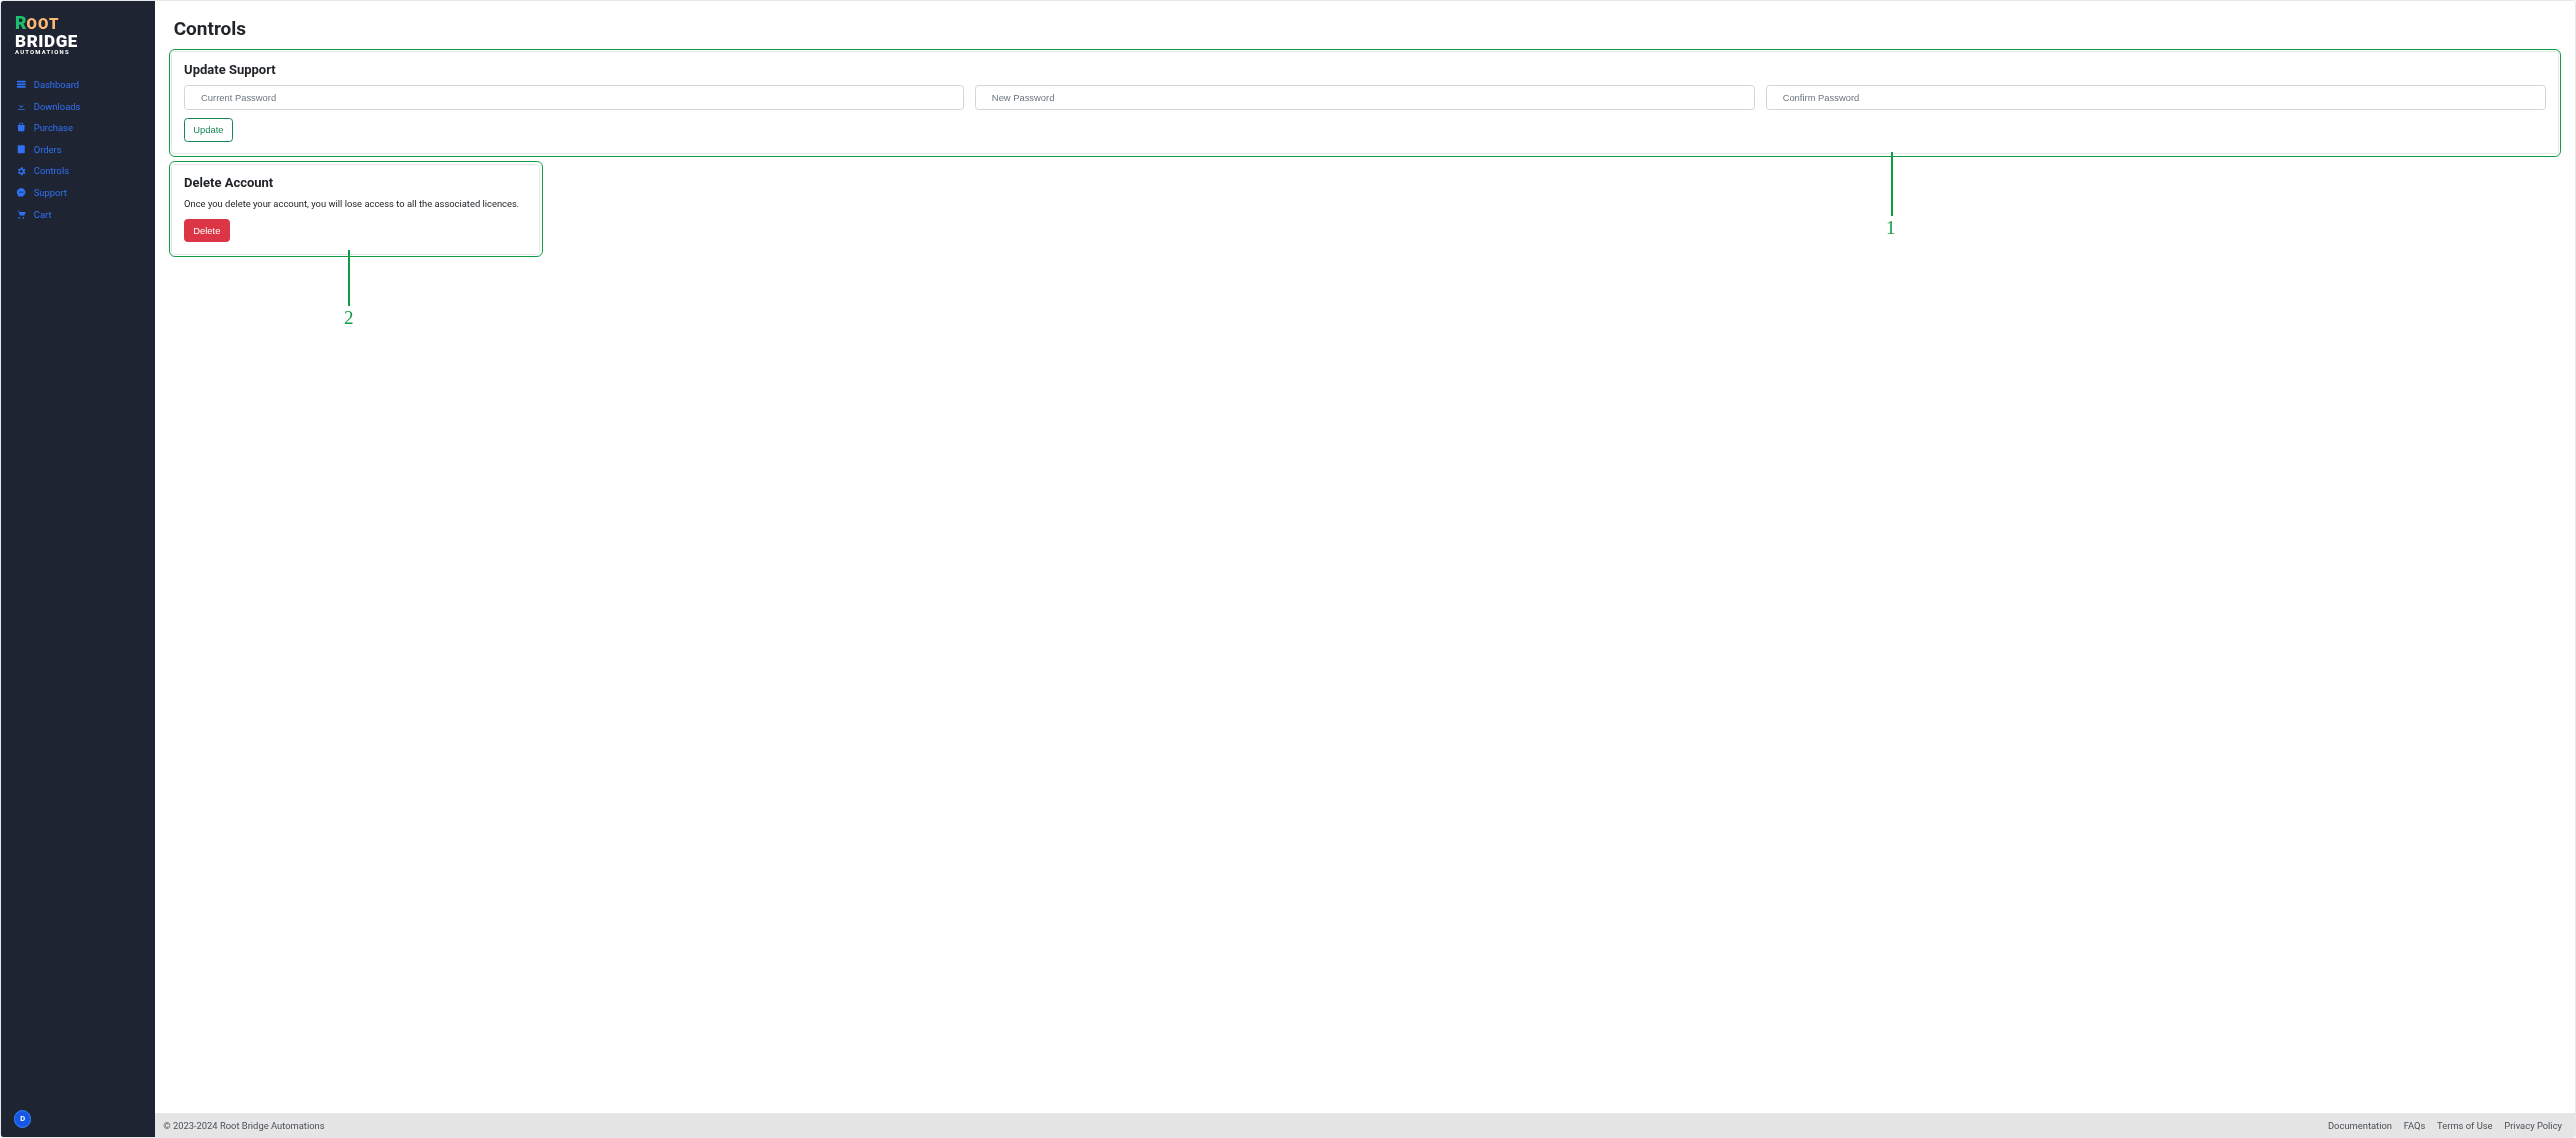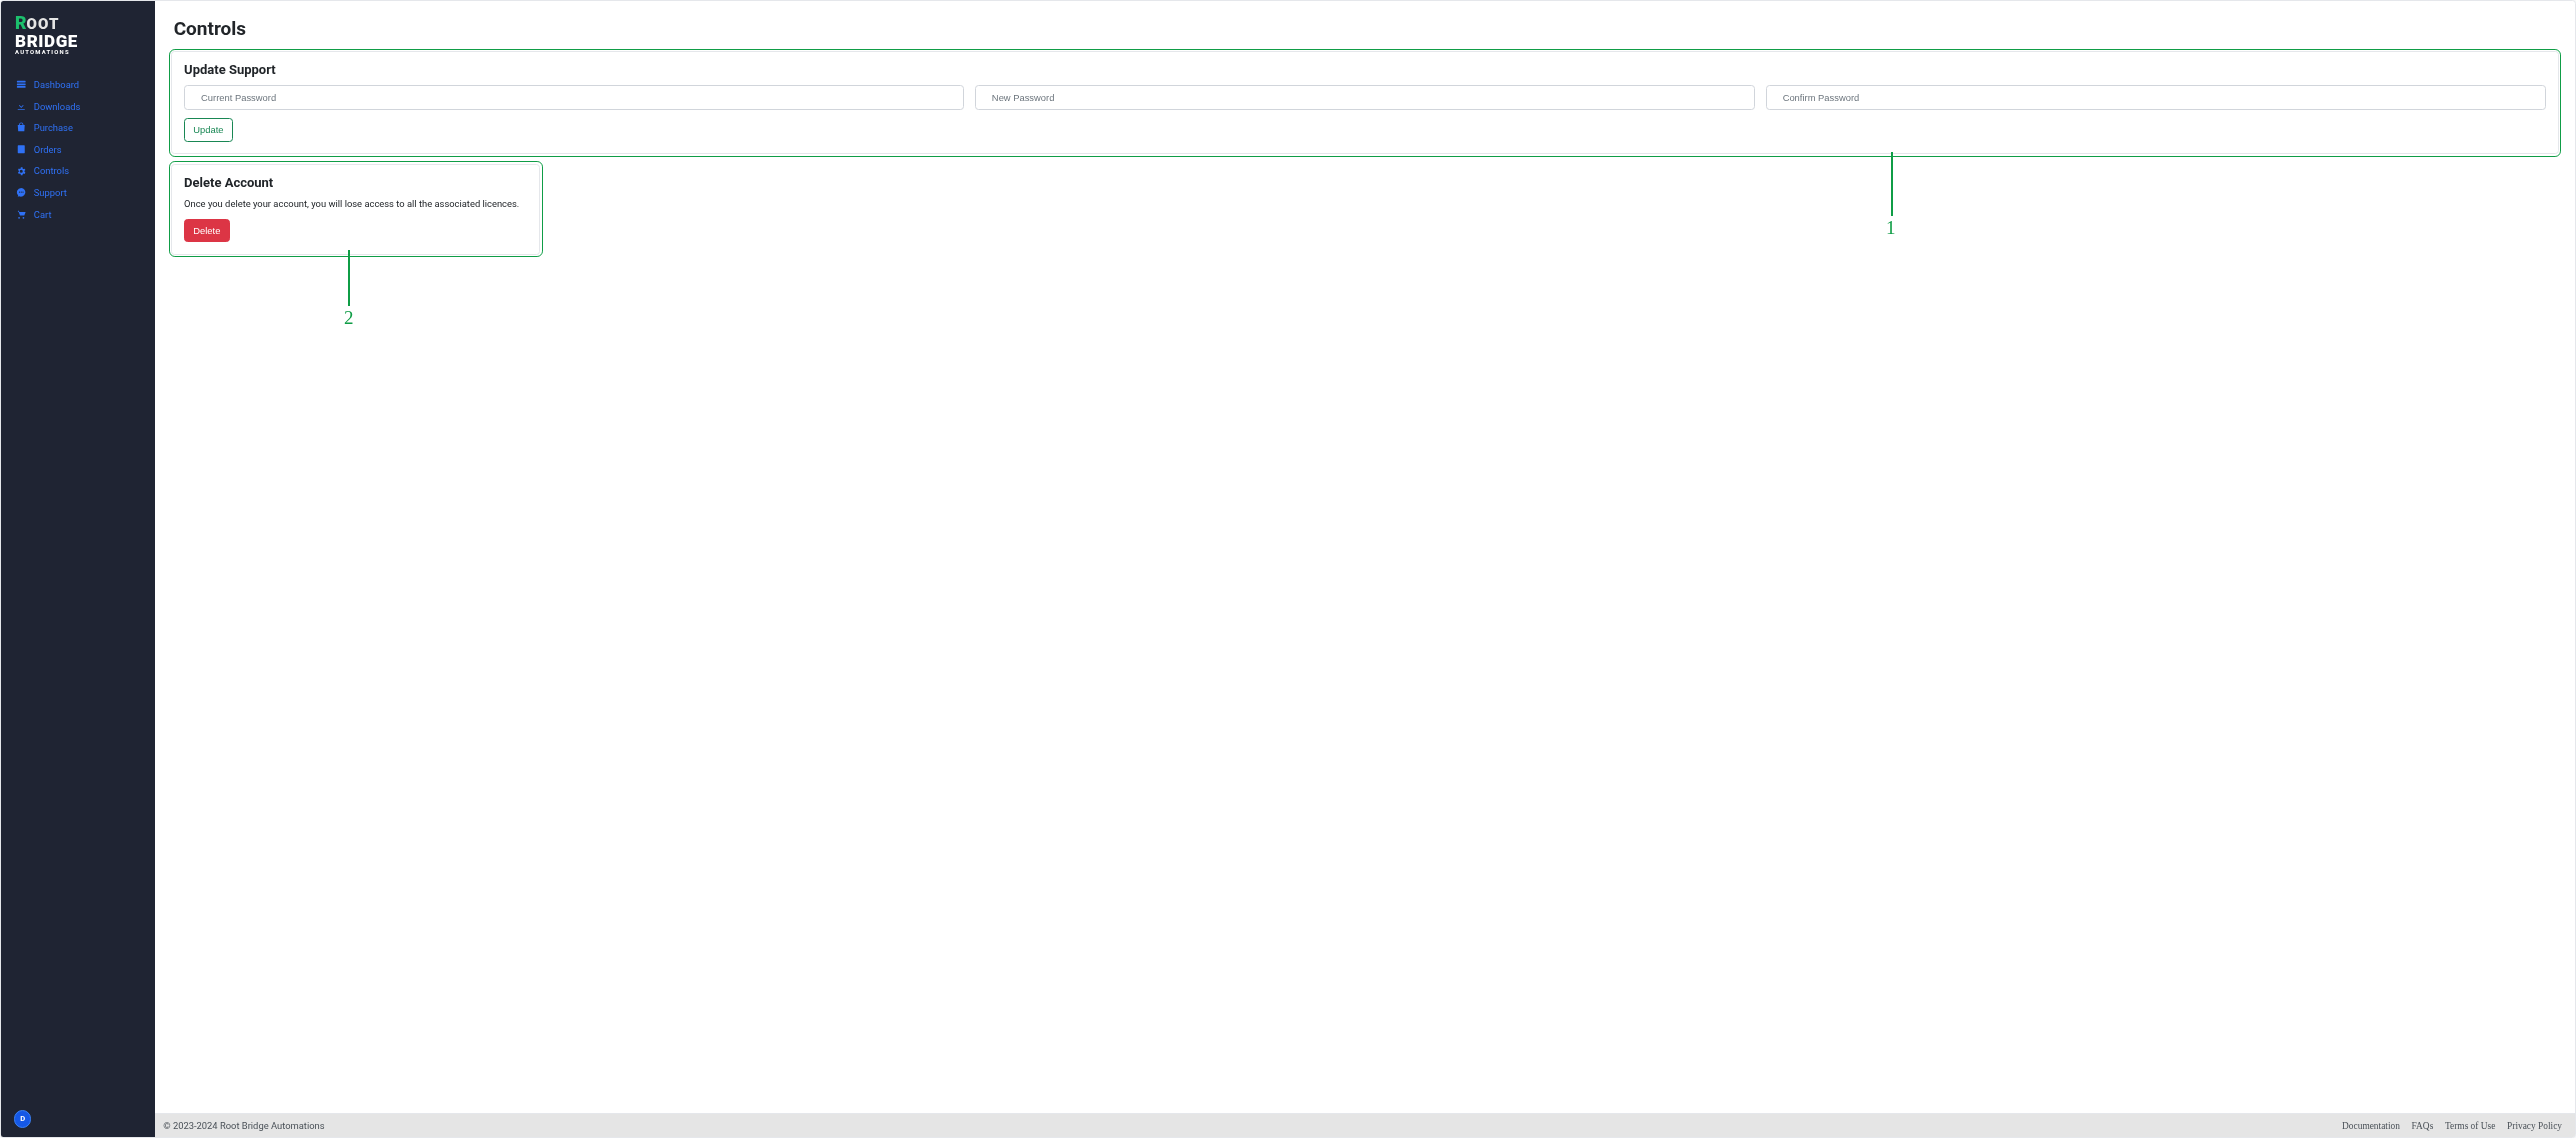--- a/index.html
+++ b/index.html
@@ -37,21 +37,21 @@
     gap: 1.2px;
   }
   .logo-mark {
     color: #1cc06d;
     font-weight: 900;
     font-size: 17.6px;
     line-height: 1;
     letter-spacing: -1.2px;
   }
   .logo-oot {
-    color: #e5e5e5;
+    color: #fdba74;
     font-weight: 900;
     font-size: 15px;
     letter-spacing: 1.2px;
     line-height: 1;
   }
   .logo-bridge {
     color: #fff;
     font-weight: 900;
     font-size: 17px;
     letter-spacing: 0.6px;
@@ -216,21 +216,20 @@
     display: flex;
     align-items: center;
     justify-content: space-between;
     padding: 5.9px 13px 5.9px 8.2px;
     font-size: 9.4px;
     color: #495057;
   }
   .footer-links {
     display: flex;
     gap: 11.7px;
-    font-family: Liberation Serif, serif;
   }
   .footer-links a {
     color: #495057;
     text-decoration: none;
     cursor: pointer;
   }
 </style>
 </head>
 <body>
 

